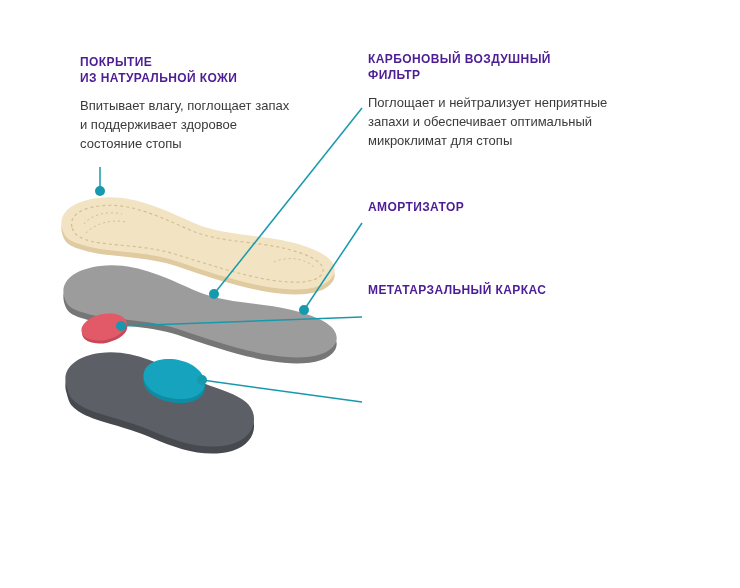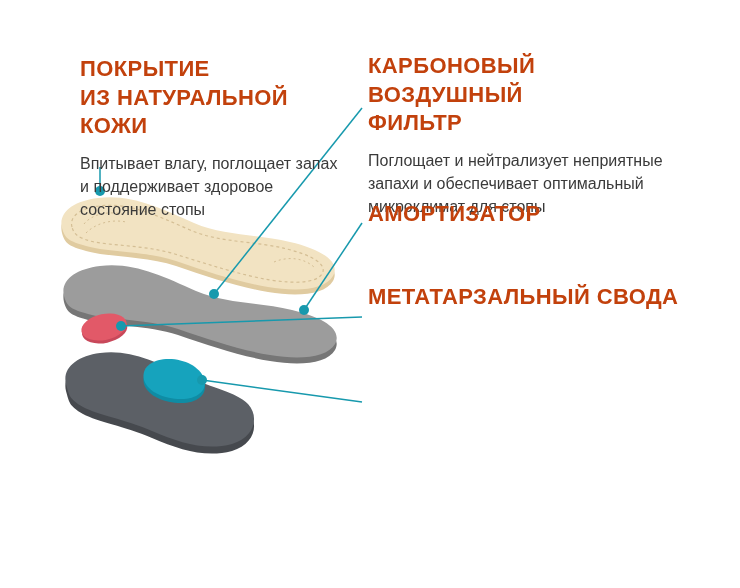--- a/index.html
+++ b/index.html
@@ -12,30 +12,30 @@
     overflow: hidden;
   }
   .diagram-svg {
     position: absolute;
     left: 0; top: 0;
     width: 740px; height: 588px;
   }
   .label { position: absolute; }
   .sec-title {
     margin: 0 0 11px 0;
-    font-size: 22px;
+    font-size: 12px;
     font-weight: 700;
     letter-spacing: 0.4px;
     line-height: 1.3;
-    color: #c2410c;
+    color: #4c1d95;
     white-space: pre-line;
   }
   .sec-body {
     margin: 0;
-    font-size: 16px;
+    font-size: 13px;
     line-height: 1.45;
     color: #3A3A3A;
     white-space: pre-line;
   }
   .sec-leather { left: 80px;  top: 55px;  width: 260px; }
   .sec-carbon  { left: 368px; top: 52px;  width: 320px; }
   .sec-amort   { left: 368px; top: 200px; width: 330px; }
   .sec-pelott  { left: 368px; top: 283px; width: 330px; }
   .sec-arch    { left: 368px; top: 380px; width: 340px; }
 </style>
@@ -93,19 +93,19 @@
     <p class="sec-body">Поглощает и нейтрализует неприятные
 запахи и обеспечивает оптимальный
 микроклимат для стопы</p>
   </section>
 
   <section class="label sec-amort">
     <h3 class="sec-title">АМОРТИЗАТОР</h3>
   </section>
 
   <section class="label sec-pelott">
-    <h3 class="sec-title">МЕТАТАРЗАЛЬНЫЙ СВОДА</h3>
+    <h3 class="sec-title">МЕТАТАРЗАЛЬНЫЙ КАРКАС</h3>
   </section>
 
   <section class="label sec-arch">
   </section>
 
 </div>
 
 </body></html>

